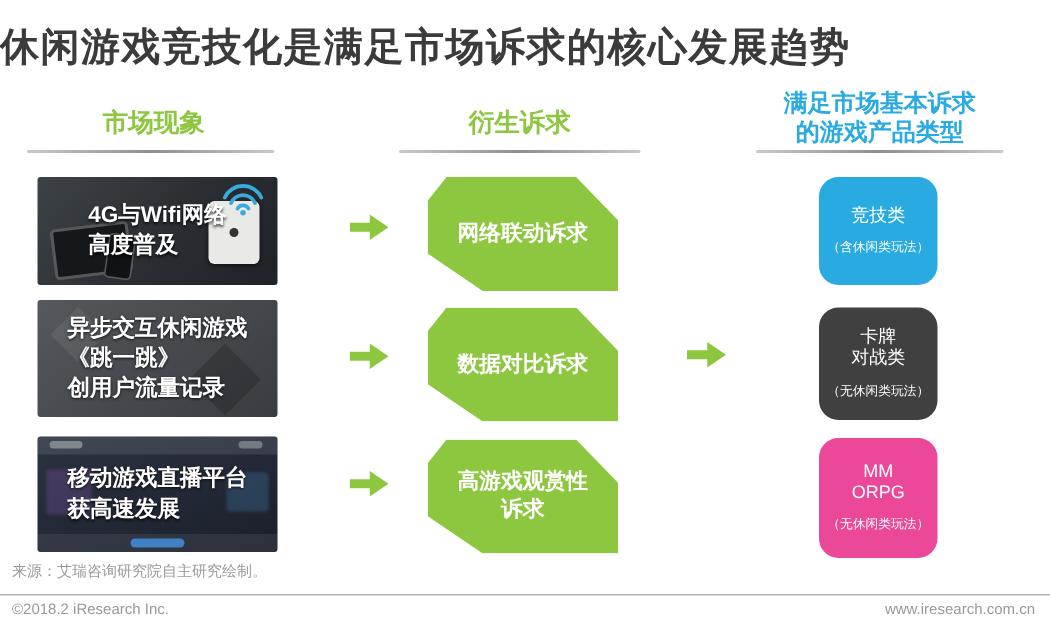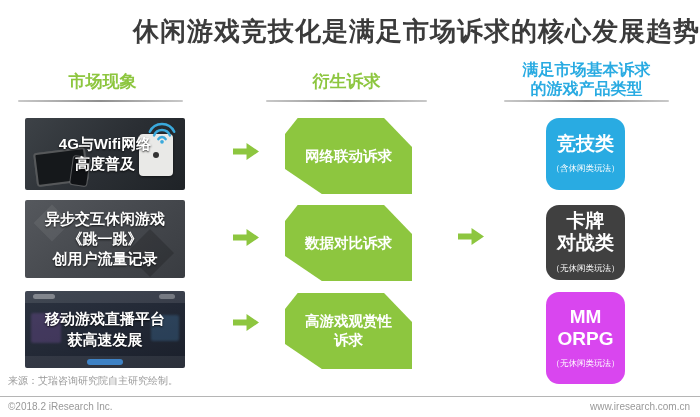--- a/index.html
+++ b/index.html
@@ -4,39 +4,39 @@
 <style>
   * { margin: 0; padding: 0; box-sizing: border-box; }
   html,body { background: #fff; }
   body { font-family: "Liberation Sans", "DejaVu Sans", sans-serif; }
   .slide {
     position: relative; width: 700px; height: 417px;
     background: #ffffff; overflow: hidden;
   }
   .title {
     position: absolute; top: 14px; left: 0; width: 700px;
-    text-align: right; font-size: 26px; font-weight: bold;
+    text-align: left; font-size: 26px; font-weight: bold;
     color: #3b3b3b; letter-spacing: 1px;
   }
   .col-header {
     position: absolute; text-align: center; font-weight: bold;
     font-size: 17px; color: #8DC63F; line-height: 1.2;
   }
   .col-header.blue { color: #29ABE2; font-size: 16px; }
   .header-underline {
     position: absolute; height: 2px; top: 100px;
     background: linear-gradient(90deg,#c9c9c9,#8f8f8f,#c9c9c9);
     border-radius: 1px;
   }
   
   .photo-box {
     position: absolute; left: 25px; width: 160px;
     border-radius: 2px; overflow: hidden;
     display: flex; align-items: center; justify-content: center;
-    text-align: center; color: #ffffff; font-weight: bold; font-size: 15px;
+    text-align: left; color: #ffffff; font-weight: bold; font-size: 15px;
     line-height: 1.35; text-shadow: 0 1px 2px rgba(0,0,0,.8);
   }
   .photo-box .caption { position: relative; z-index: 3; }
   .pb1 { top: 118px; height: 72px; background: linear-gradient(130deg,#3d4247 0%,#2a2e33 55%,#1f2327 100%); }
   .pb2 { top: 200px; height: 78px; background: linear-gradient(140deg,#55585d 0%,#46494e 50%,#393c41 100%); }
   .pb3 { top: 291px; height: 77px; background: linear-gradient(160deg,#2c3340 0%,#222835 55%,#1a1f2a 100%); }
   .deco { position: absolute; z-index: 1; }
   .tablet-shape { left: 10px; bottom: 6px; width: 52px; height: 34px; background: #15181b; border: 2px solid rgba(255,255,255,.28); border-radius: 3px; transform: rotate(-7deg); }
   .phone-shape { left: 46px; bottom: 4px; width: 18px; height: 30px; background: #101215; border: 1px solid rgba(255,255,255,.3); border-radius: 3px; transform: rotate(8deg); }
   .socket-shape { right: 12px; top: 16px; width: 34px; height: 42px; background: #e9e9e7; border-radius: 4px; box-shadow: 0 1px 3px rgba(0,0,0,.5); }
@@ -65,25 +65,25 @@
     display: flex; align-items: center; justify-content: center;
     color: #fff; font-weight: bold; font-size: 14.5px; text-align: center; line-height: 1.3;
   }
   
   .product-box {
     position: absolute; left: 546px; width: 79px; border-radius: 13px;
     color: #fff; text-align: center;
     display: flex; flex-direction: column; align-items: center; justify-content: center;
     gap: 2px;
   }
-  .product-box .main { font-weight: bold; font-size: 19px; line-height: 1.15; }
+  .product-box .main { font-weight: normal; font-size: 12px; line-height: 1.15; }
   .product-box .note { font-size: 8.5px; margin-top: 7px; white-space: nowrap; }
   .pr1 { top: 118px; height: 72px; background: #29ABE2; }
   .pr2 { top: 205px; height: 75px; background: #404040; }
-  .pr3 { top: 292px; height: 92px; background: #d946ef; }
+  .pr3 { top: 292px; height: 80px; background: #ec4899; }
   
   .source-note { position: absolute; left: 8px; top: 374px; font-size: 10px; color: #999; }
   .footer-line { position: absolute; left: 0; top: 396px; width: 700px; height: 1px; background: #b5b5b5; }
   .copyright { position: absolute; left: 8px; top: 401px; font-size: 10px; color: #999; }
   .website { position: absolute; right: 10px; top: 401px; font-size: 10px; color: #999; }
 </style>
 </head>
 <body>
 
 <div class="slide">

